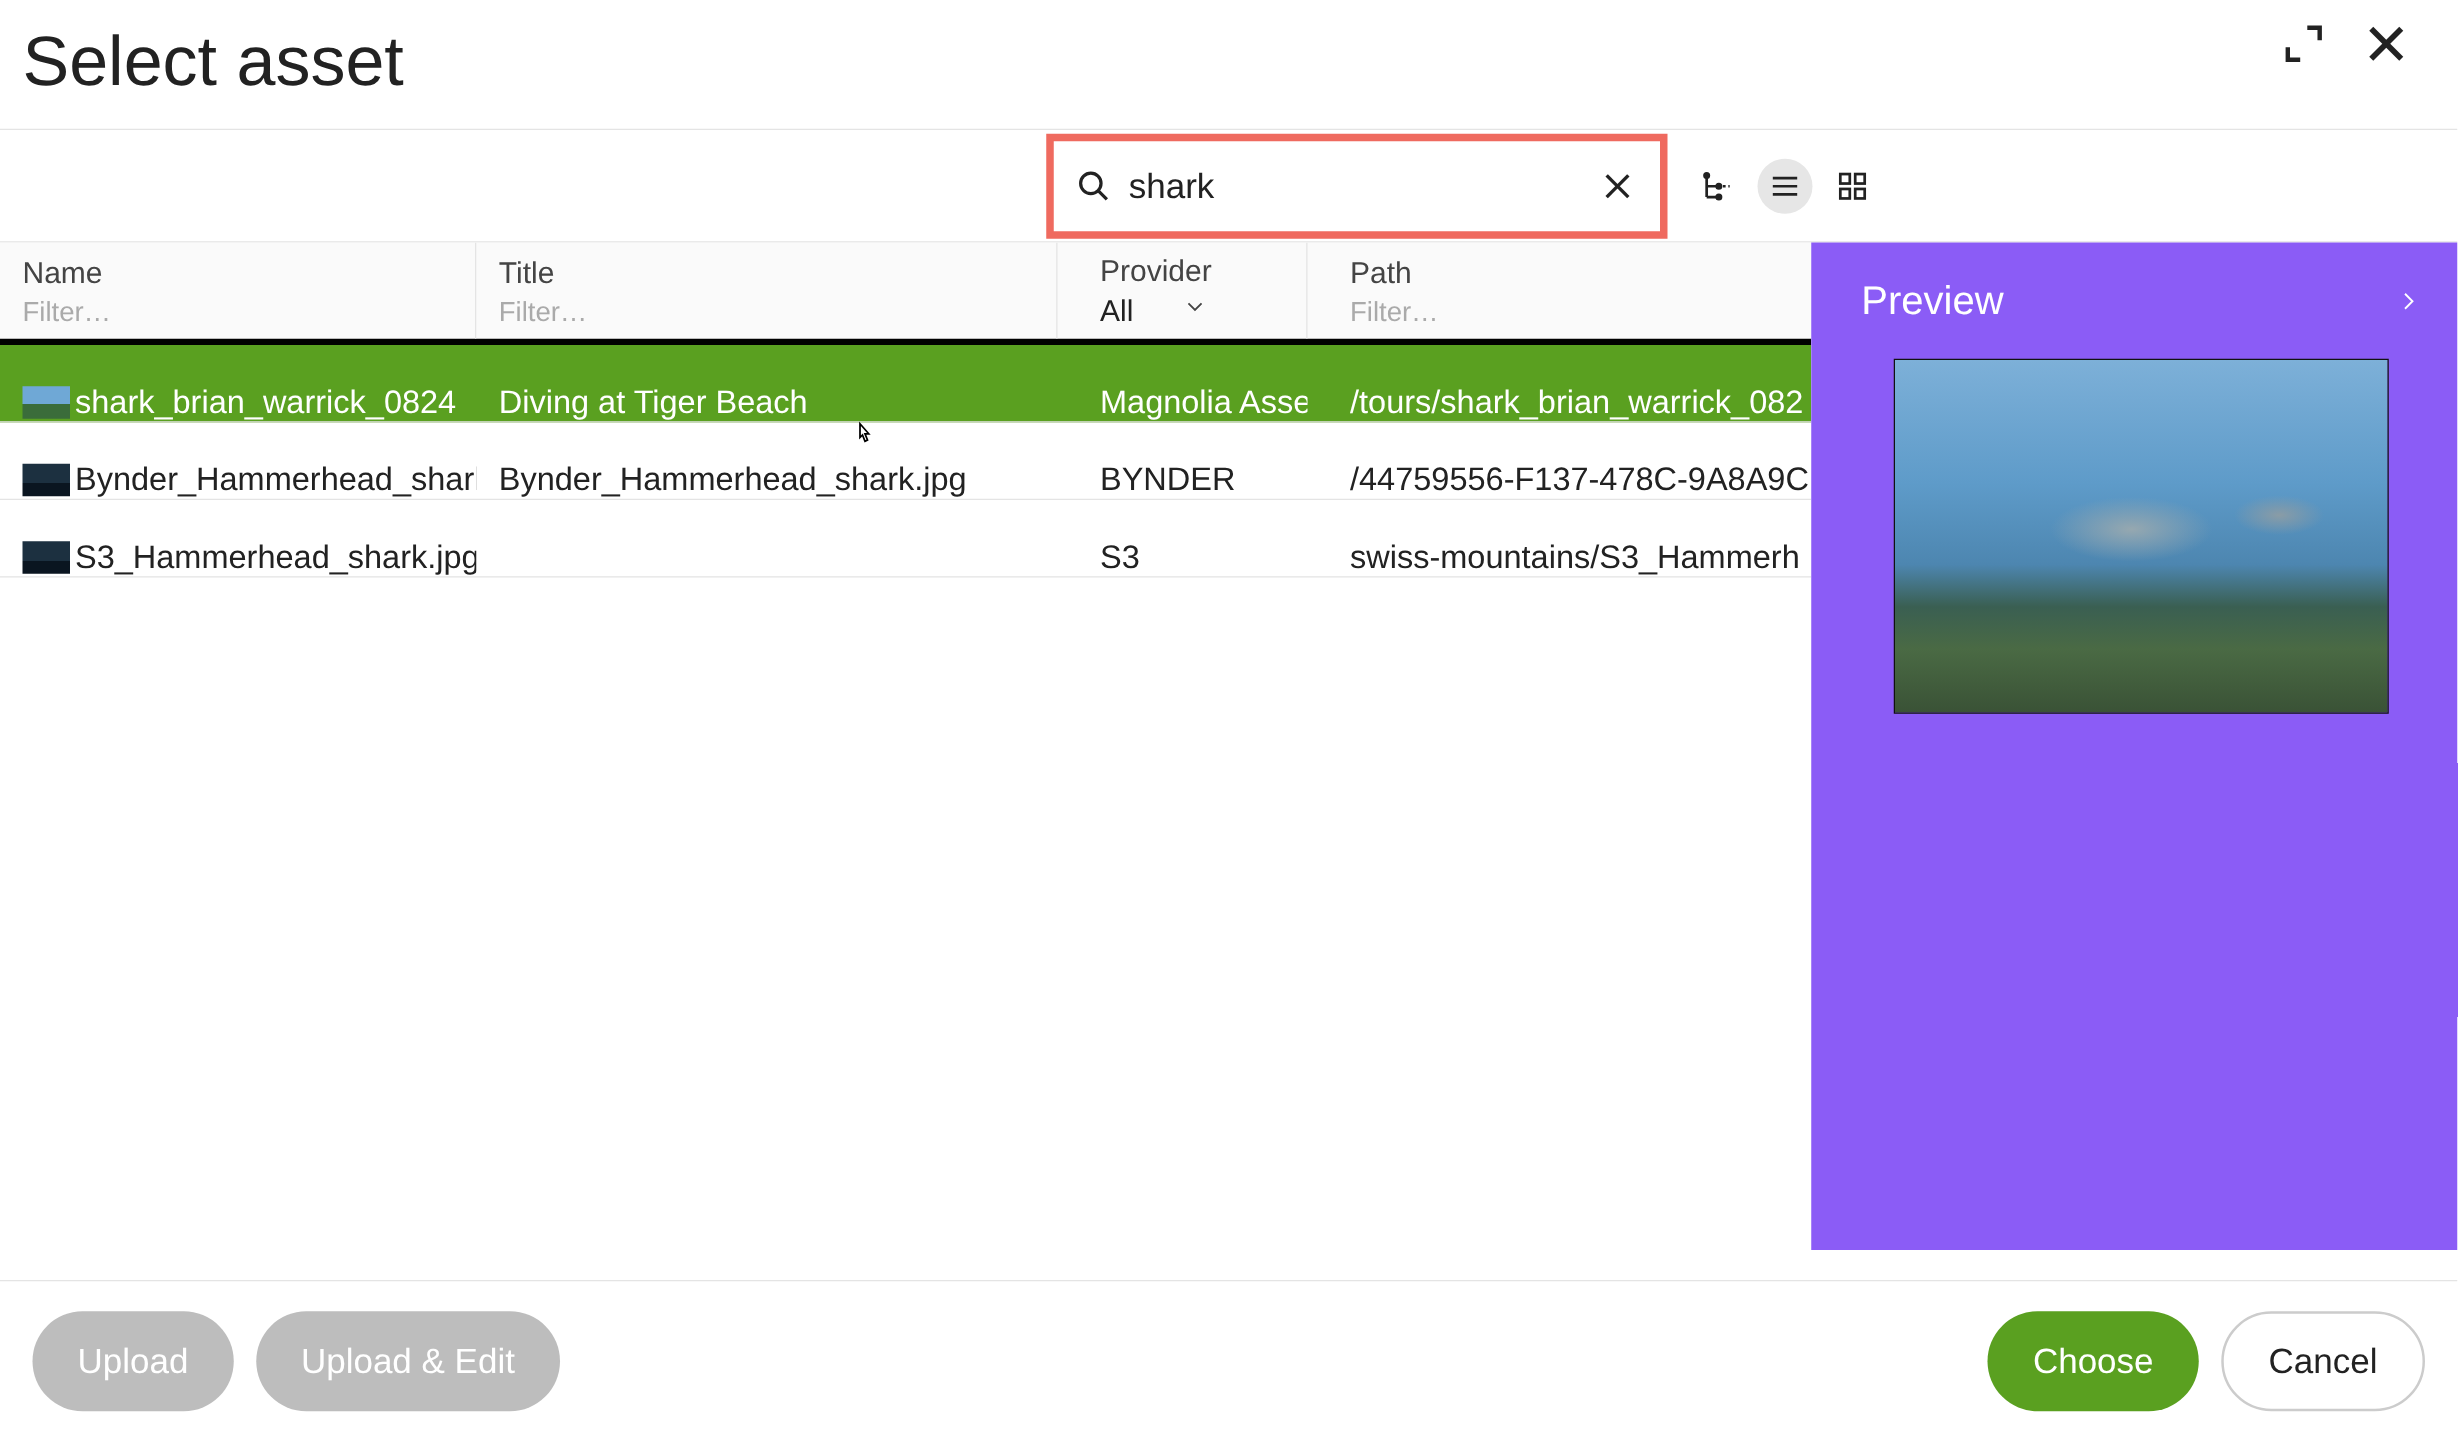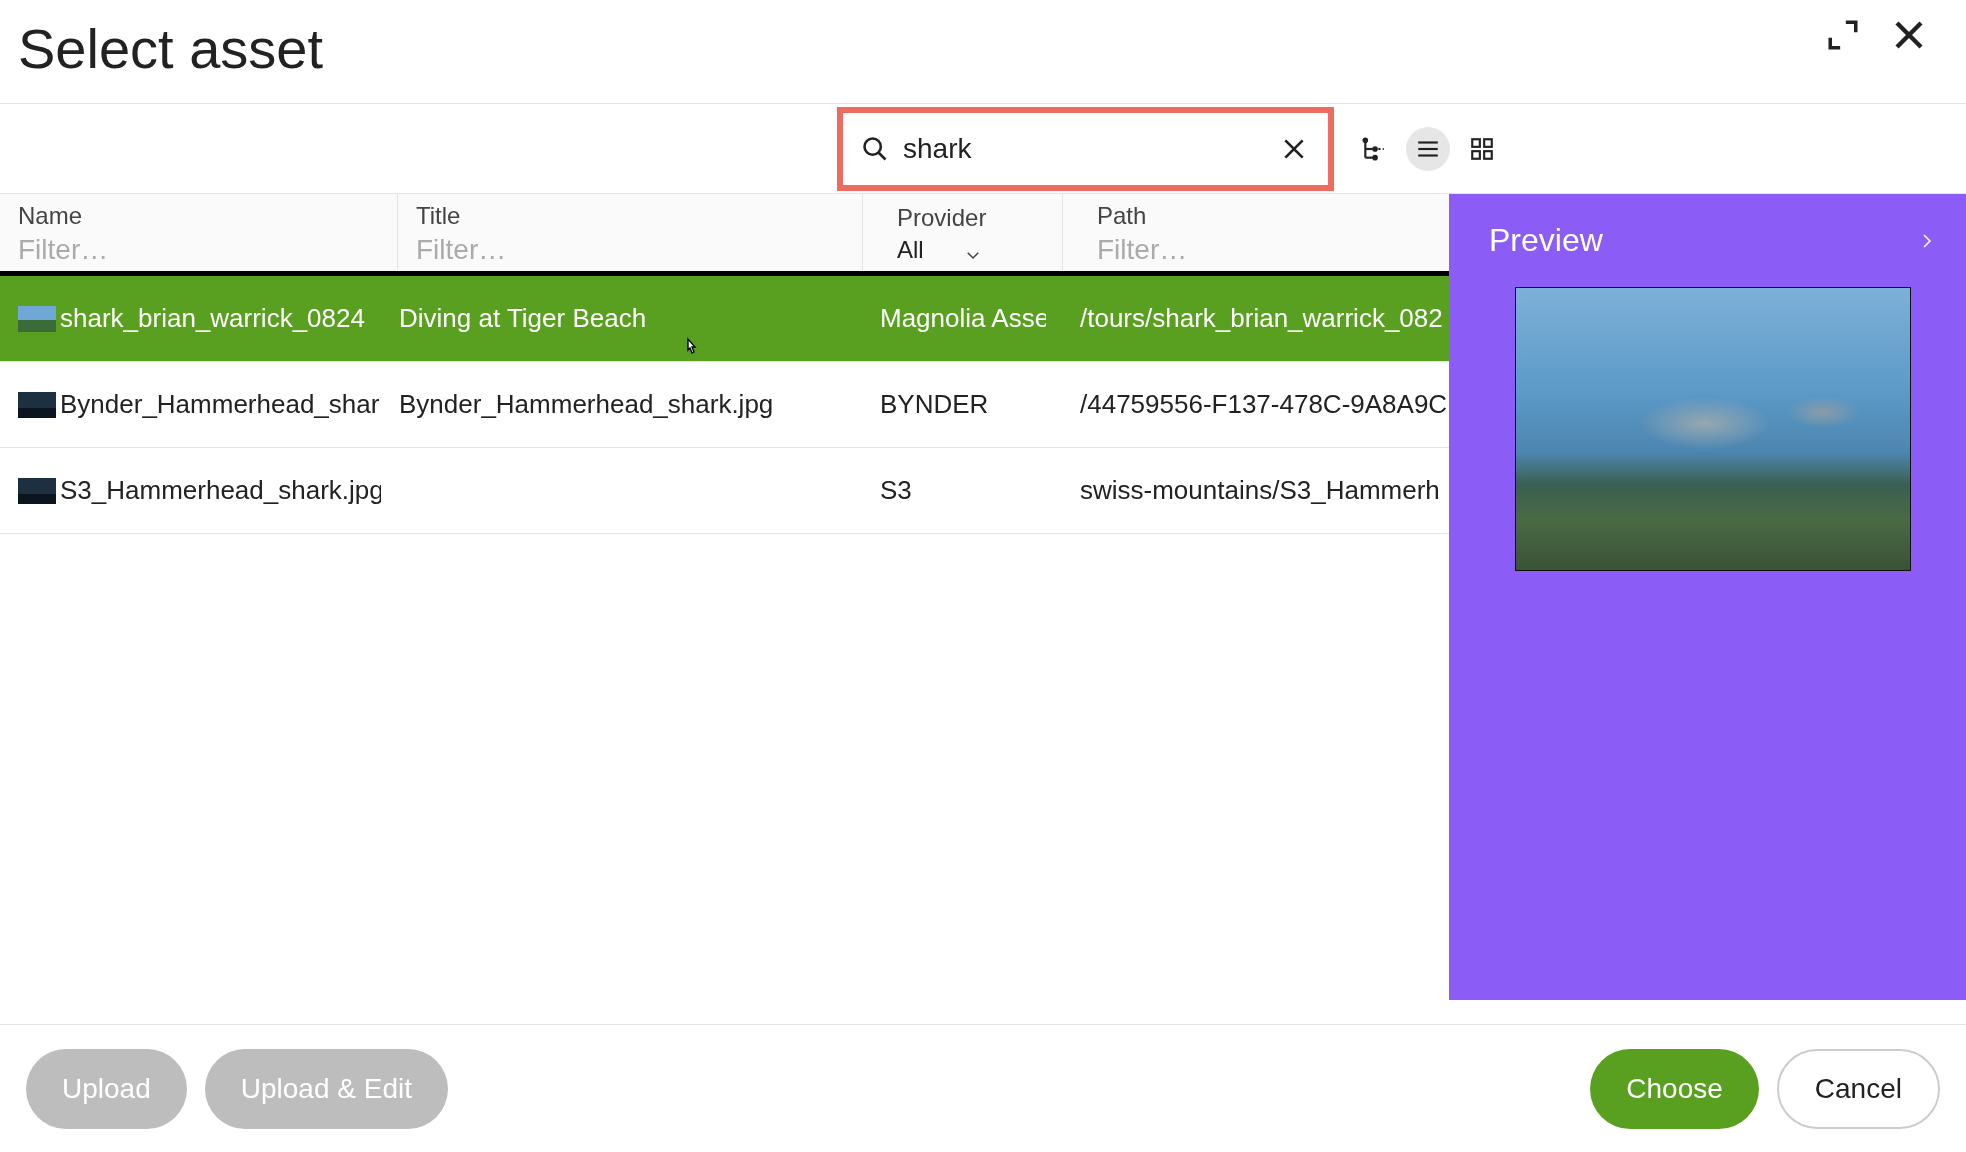--- a/index.html
+++ b/index.html
@@ -128,39 +128,39 @@
     .col-title  { flex: 0 0 465px; }
     .col-prov   { flex: 0 0 200px; padding-left: 34px;}
     .col-path   { flex: 1; padding-left: 34px;}
     .col-label {
       font-size: 24px;
       color:#444;
     }
     .col-filter-input {
       border:none; outline:none;
       background:transparent;
-      font-size:28px;
+      font-size:22px;
       color:#888;
     }
     .col-filter-input::placeholder { color:#aaa; }
     .provider-select {
       display:flex;
-      align-items:flex-end;
+      align-items:flex-start;
       gap: 40px;
       font-size:24px;
       color:#222;
       cursor:pointer;
     }
     .chev-down-svg { width:18px; height:18px; stroke:#444; stroke-width:2; fill:none; }
     
     .tbody { }
     .row {
       display:flex;
-      align-items:center;
-      height: 86px;
+      align-items:flex-end;
+      height: 62px;
       border-bottom: 1px solid #e4e4e4;
       font-size: 26px;
       color:#222;
     }
     .row.selected {
       background:#5aa020;
       color:#fff;
     }
     .cell-name-wrapper   { flex:0 0 381px; padding-left:18px; display:flex; align-items:center; gap:4px; overflow:hidden;}
     .cell-title  { flex:0 0 465px; padding-left:18px; overflow:hidden;}

